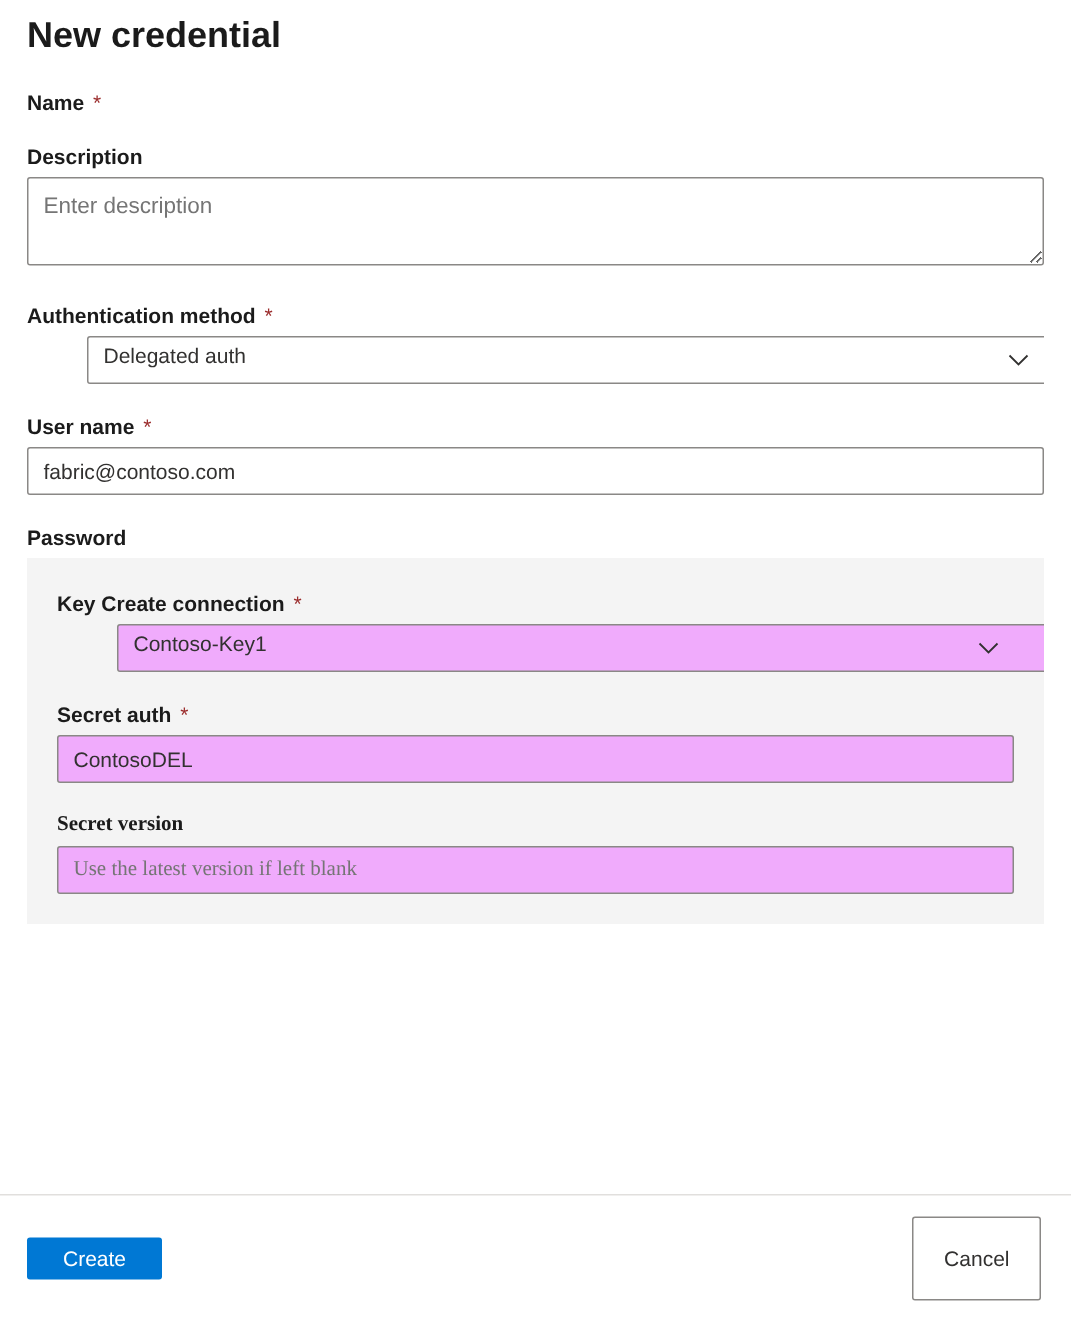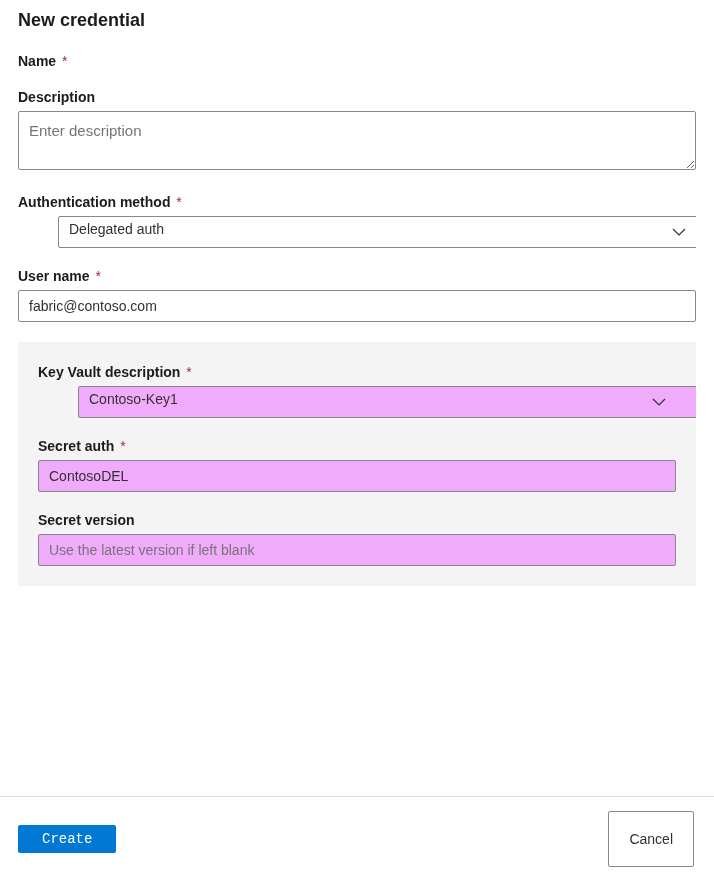--- a/index.html
+++ b/index.html
@@ -9,21 +9,21 @@
     }
     body {
       font-family: 'Segoe UI', Tahoma, Geneva, Verdana, sans-serif;
       background: #ffffff;
       width: 714px;
       height: 881px;
       position: relative;
       padding: 10px 18px 0 18px;
     }
     .page-title {
-      font-size: 18px;
+      font-size: 24px;
       font-weight: 600;
       color: #1b1b1b;
       margin-bottom: 22px;
     }
     .form-area {
       height: 776px;
       overflow-y: auto;
     }
     .field-group {
       margin-bottom: 20px;
@@ -118,20 +118,21 @@
     .password-panel {
       background: #f4f4f4;
       padding: 22px 20px 20px 20px;
       margin-top: 6px;
     }
     .password-panel .field-group {
       margin-bottom: 20px;
     }
     .password-panel .field-group:last-child {
       margin-bottom: 0;
+      font-family: Liberation Serif, serif;
     }
     .password-panel .text-input,
     .password-panel .select-input {
       background: #f0abfc;
     }
     .footer-bar {
       position: absolute;
       left: 0;
       right: 0;
       bottom: 0;
@@ -143,21 +144,21 @@
       background: #ffffff;
     }
     .primary-button {
       background: #0078d4;
       color: #ffffff;
       border: none;
       font-size: 14px;
       padding: 6px 24px;
       border-radius: 2px;
       cursor: pointer;
-      font-family: Liberation Mono, monospace;
+      font-family: Liberation Sans, sans-serif;
       font-weight: 400;
     }
     .secondary-button {
       background: #ffffff;
       color: #323130;
       border: 1px solid #8a8886;
       font-size: 14px;
       padding: 19px 20px;
       border-radius: 2px;
       cursor: pointer;
@@ -201,25 +202,28 @@
 
   <div class="field-group">
     <label class="field-label">
       <span>User name</span>
       <span class="required-asterisk">*</span>
     </label>
     <input type="text" class="text-input" value="fabric@contoso.com" style="">
   </div>
 
   <div class="field-group">
+    <label class="field-label">
+      <span>Password</span>
+    </label>
     <div class="password-panel">
 
       <div class="field-group">
         <label class="field-label">
-          <span>Key Vault description</span>
+          <span>Key Create connection</span>
           <span class="required-asterisk">*</span>
         </label>
         <div class="select-wrapper">
           <div class="select-input">Contoso-Key1</div>
           <svg class="chevron-icon" viewBox="0 0 14 8">
             <path d="M1 1 L7 7 L13 1" stroke="#323130" stroke-width="1.2" fill="none"></path>
           </svg>
         </div>
       </div>
 

